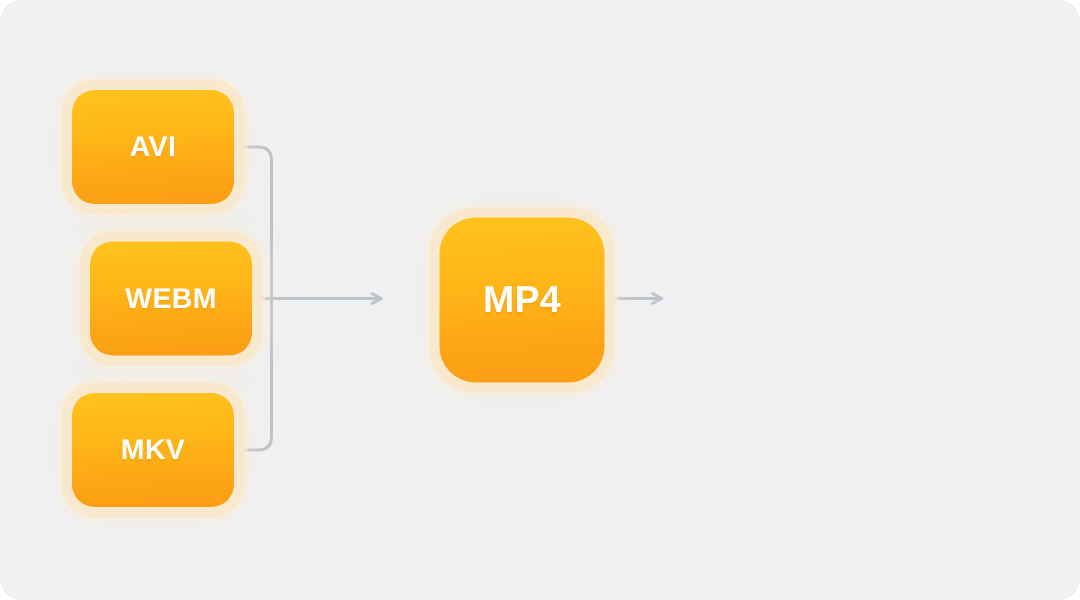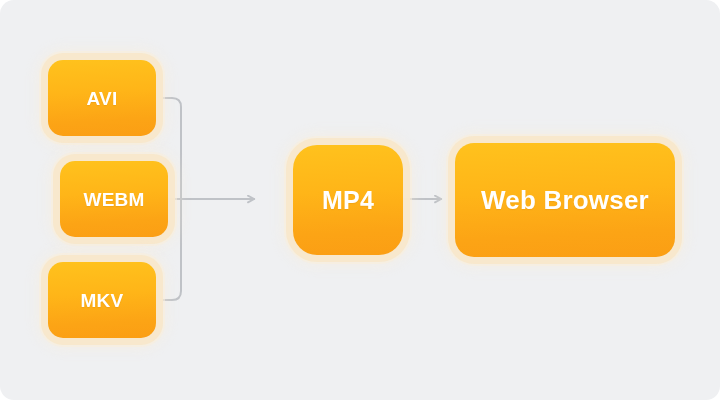--- a/index.html
+++ b/index.html
@@ -125,17 +125,14 @@
   </div>
 
   <div class="node source" id="node-mkv">
     <span class="node-label">MKV</span>
   </div>
 
   <div class="node" id="node-mp4">
     <span class="node-label">MP4</span>
   </div>
 
-  <div class="node" id="node-browser">
-    <span class="node-label">Web Browser</span>
-  </div>
 
 </div>
 
 </body></html>

